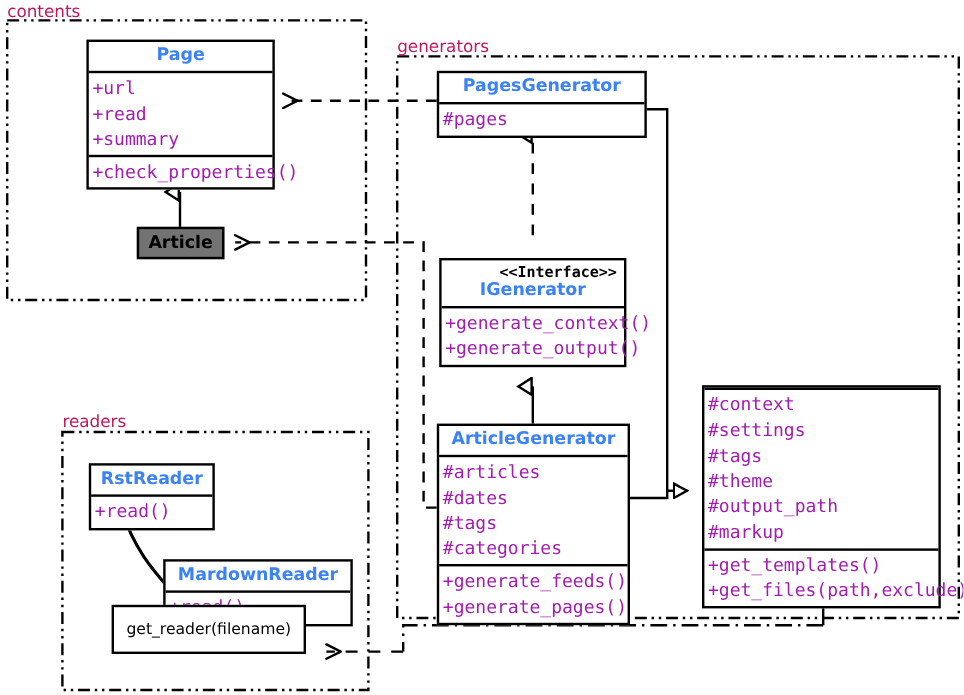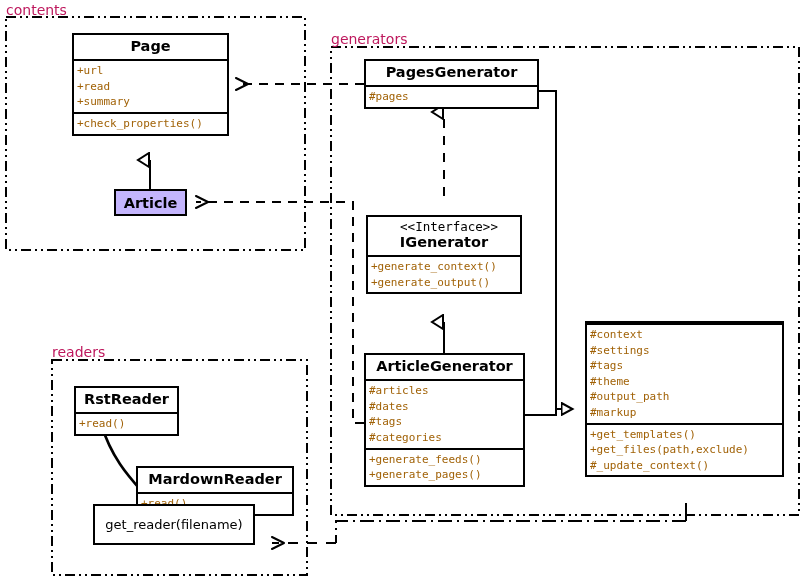--- a/index.html
+++ b/index.html
@@ -35,62 +35,62 @@
     position: absolute;
     border: 2px solid #000;
     background: #ffffff;
     box-sizing: border-box;
   }
   .cls-title {
     font-weight: bold;
     font-size: 14.5px;
     text-align: center;
     padding: 4px 6px 5px 6px;
-    color: #000000;
+    color: #3b82f6;
     line-height: 1.05;
     white-space: nowrap;
   }
   .cls-stereo {
-    font-weight: normal;
+    font-weight: bold;
     font-size: 12.5px;
     font-family: "DejaVu Sans Mono", monospace;
-    text-align: center;
+    text-align: right;
     padding: 3px 6px 0px 16px;
     color: #000;
     line-height: 1.1;
   }
   .cls-sect {
     border-top: 2px solid #000;
     padding: 2px 0 2px 3px;
   }
   .cls-sect .row {
     font-family: "DejaVu Sans Mono", monospace;
-    font-size: 11px;
-    color: #a16207;
+    font-size: 15px;
+    color: #a21caf;
     line-height: 1.42;
     white-space: nowrap;
   }
   .plain-box {
     position: absolute;
     border: 2px solid #000;
     background: #fff;
     box-sizing: border-box;
     display: flex;
     align-items: center;
     justify-content: center;
   }
   .plain-box .label {
     font-size: 13px;
     color: #000;
     white-space: nowrap;
   }
   .solo-title {
     position: absolute;
     border: 2px solid #000;
-    background: #c4b5fd;
+    background: #737373;
     box-sizing: border-box;
     display: flex;
     align-items: center;
     justify-content: center;
     font-weight: bold;
     font-size: 14.5px;
     color: #000;
   }
 </style>
 </head>
@@ -222,21 +222,20 @@
       <div class="row">#context</div>
       <div class="row">#settings</div>
       <div class="row">#tags</div>
       <div class="row">#theme</div>
       <div class="row">#output_path</div>
       <div class="row">#markup</div>
     </div>
     <div class="cls-sect">
       <div class="row">+get_templates()</div>
       <div class="row">+get_files(path,exclude)</div>
-      <div class="row">#_update_context()</div>
     </div>
   </div>
 
   <div class="cls" style="left:74px; top:386px; width:105px;">
     <div class="cls-title">RstReader</div>
     <div class="cls-sect">
       <div class="row">+read()</div>
     </div>
   </div>
 

